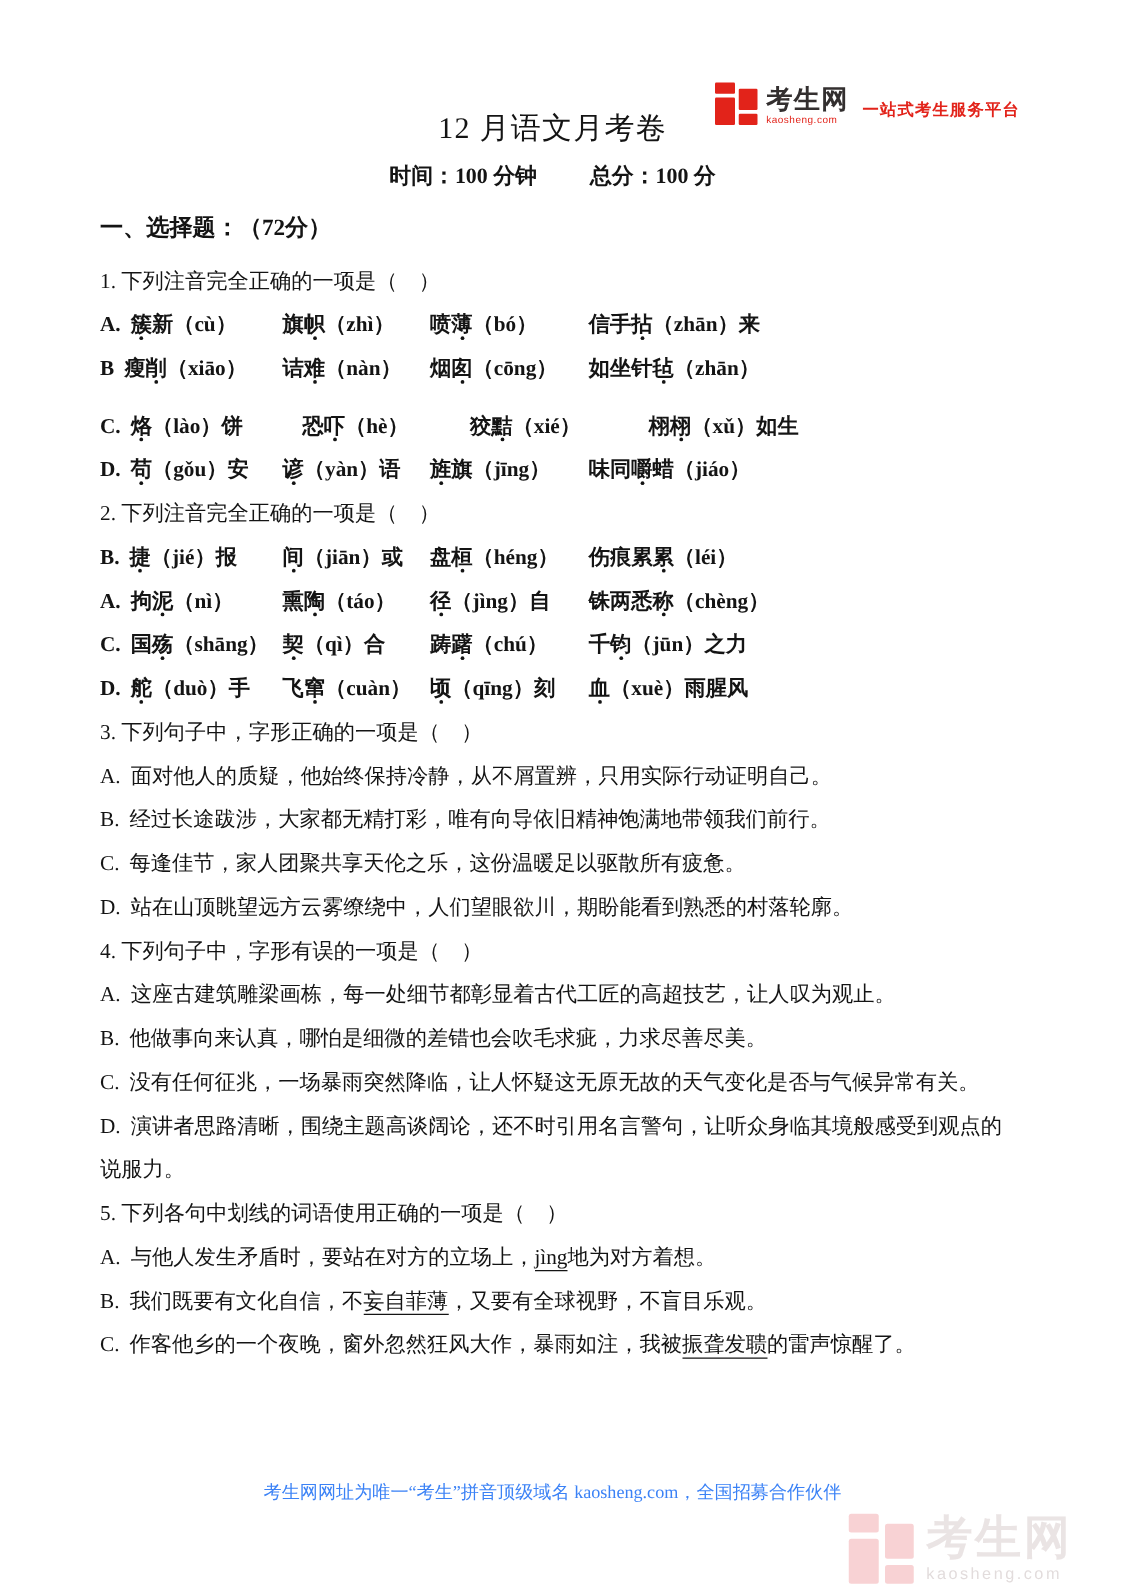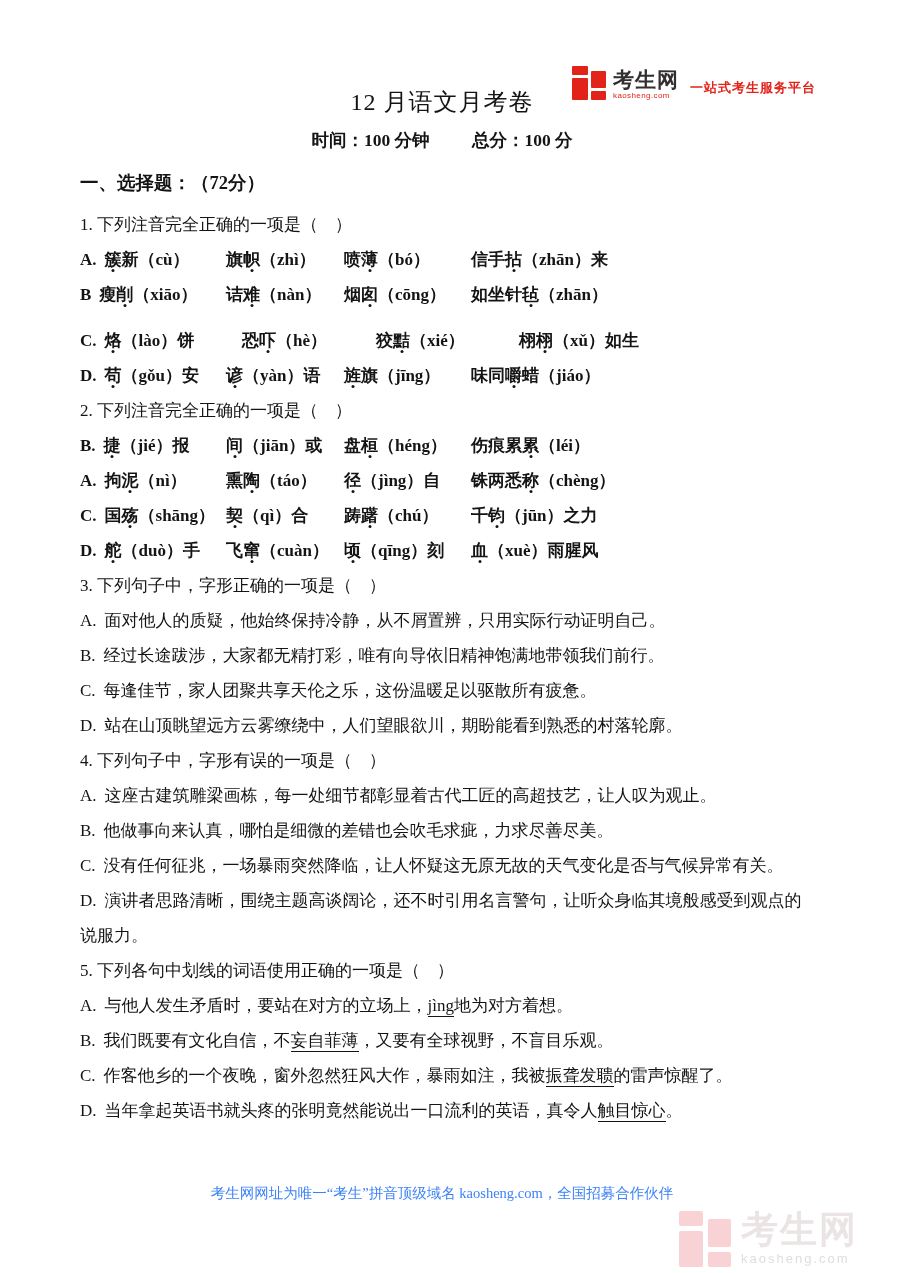--- a/index.html
+++ b/index.html
@@ -152,21 +152,20 @@
         <div class="line"><span class="olabel">A.</span>这座古建筑雕梁画栋，每一处细节都彰显着古代工匠的高超技艺，让人叹为观止。</div>
         <div class="line"><span class="olabel">B.</span>他做事向来认真，哪怕是细微的差错也会吹毛求疵，力求尽善尽美。</div>
         <div class="line"><span class="olabel">C.</span>没有任何征兆，一场暴雨突然降临，让人怀疑这无原无故的天气变化是否与气候异常有关。</div>
         <div class="line"><span class="olabel">D.</span>演讲者思路清晰，围绕主题高谈阔论，还不时引用名言警句，让听众身临其境般感受到观点的说服力。</div>
       </div>
       <div>
         <div class="line">5. 下列各句中划线的词语使用正确的一项是（　）</div>
         <div class="line"><span class="olabel">A.</span>与他人发生矛盾时，要站在对方的立场上，<span class="ul">jìng</span>地为对方着想。</div>
         <div class="line"><span class="olabel">B.</span>我们既要有文化自信，不<span class="ul">妄自菲薄</span>，又要有全球视野，不盲目乐观。</div>
         <div class="line"><span class="olabel">C.</span>作客他乡的一个夜晚，窗外忽然狂风大作，暴雨如注，我被<span class="ul">振聋发聩</span>的雷声惊醒了。</div>
-        <div class="line"><span class="olabel">D.</span>当年拿起英语书就头疼的张明竟然能说出一口流利的英语，真令人<span class="ul">触目惊心</span>。</div>
       </div>
     </main>
 
   <div class="footer-text">考生网网址为唯一“考生”拼音顶级域名 kaosheng.com，全国招募合作伙伴</div>
 
   <div class="watermark">
     <div class="wicon">
       <span class="col col1">
           <i class="sq"></i>
           <i class="bar"></i>

